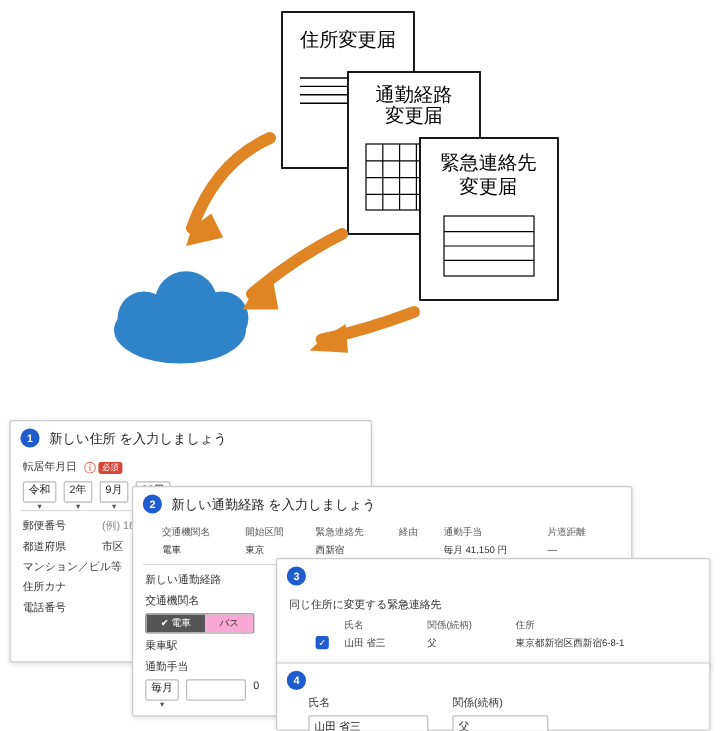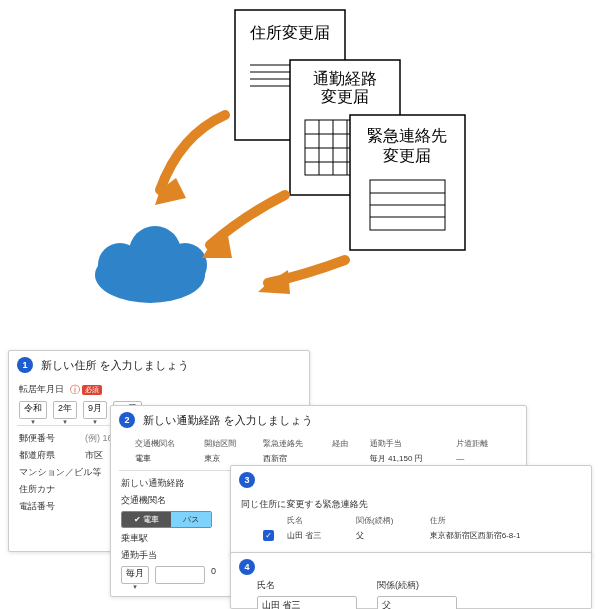--- a/index.html
+++ b/index.html
@@ -38,21 +38,21 @@
   .hr { height:1px; background:#ddd; margin:4px 8px; }
 
   table { border-collapse:collapse; font-size:8px; }
   th, td { padding:2px 6px; text-align:left; color:#333; }
   th { font-weight:normal; color:#555; }
 
   .seg {
     display:inline-flex; border:1px solid #888; border-radius:2px; overflow:hidden;
     font-size:8px;
   }
-  .seg div { padding:2px 12px; background:#7dd3fc; color:#333; }
+  .seg div { padding:2px 12px; background:#f9a8d4; color:#333; }
   .seg div.on { background:#555; color:#fff; }
   .seg div.on::before { content:"✔ "; font-size:8px; }
 
   .chk { width:11px; height:11px; border-radius:2px; background:#1e5ccf; display:inline-flex; align-items:center; justify-content:center; color:#fff; font-size:8px; }
 </style>
 </head>
 <body>
 
 <div class="canvas">
 

